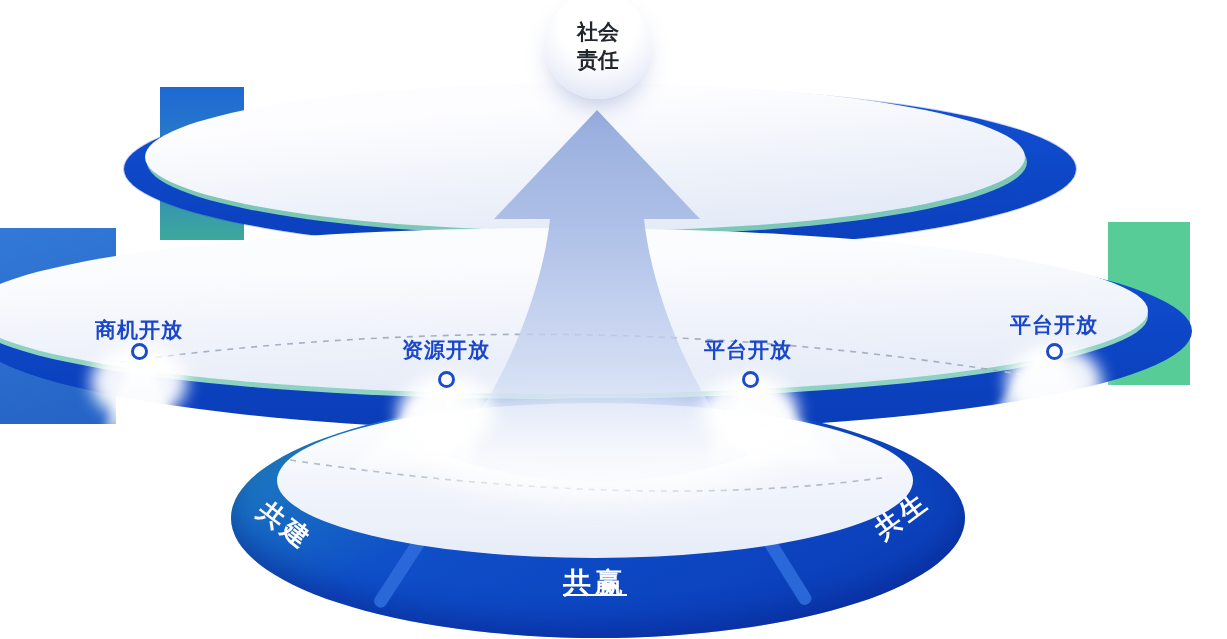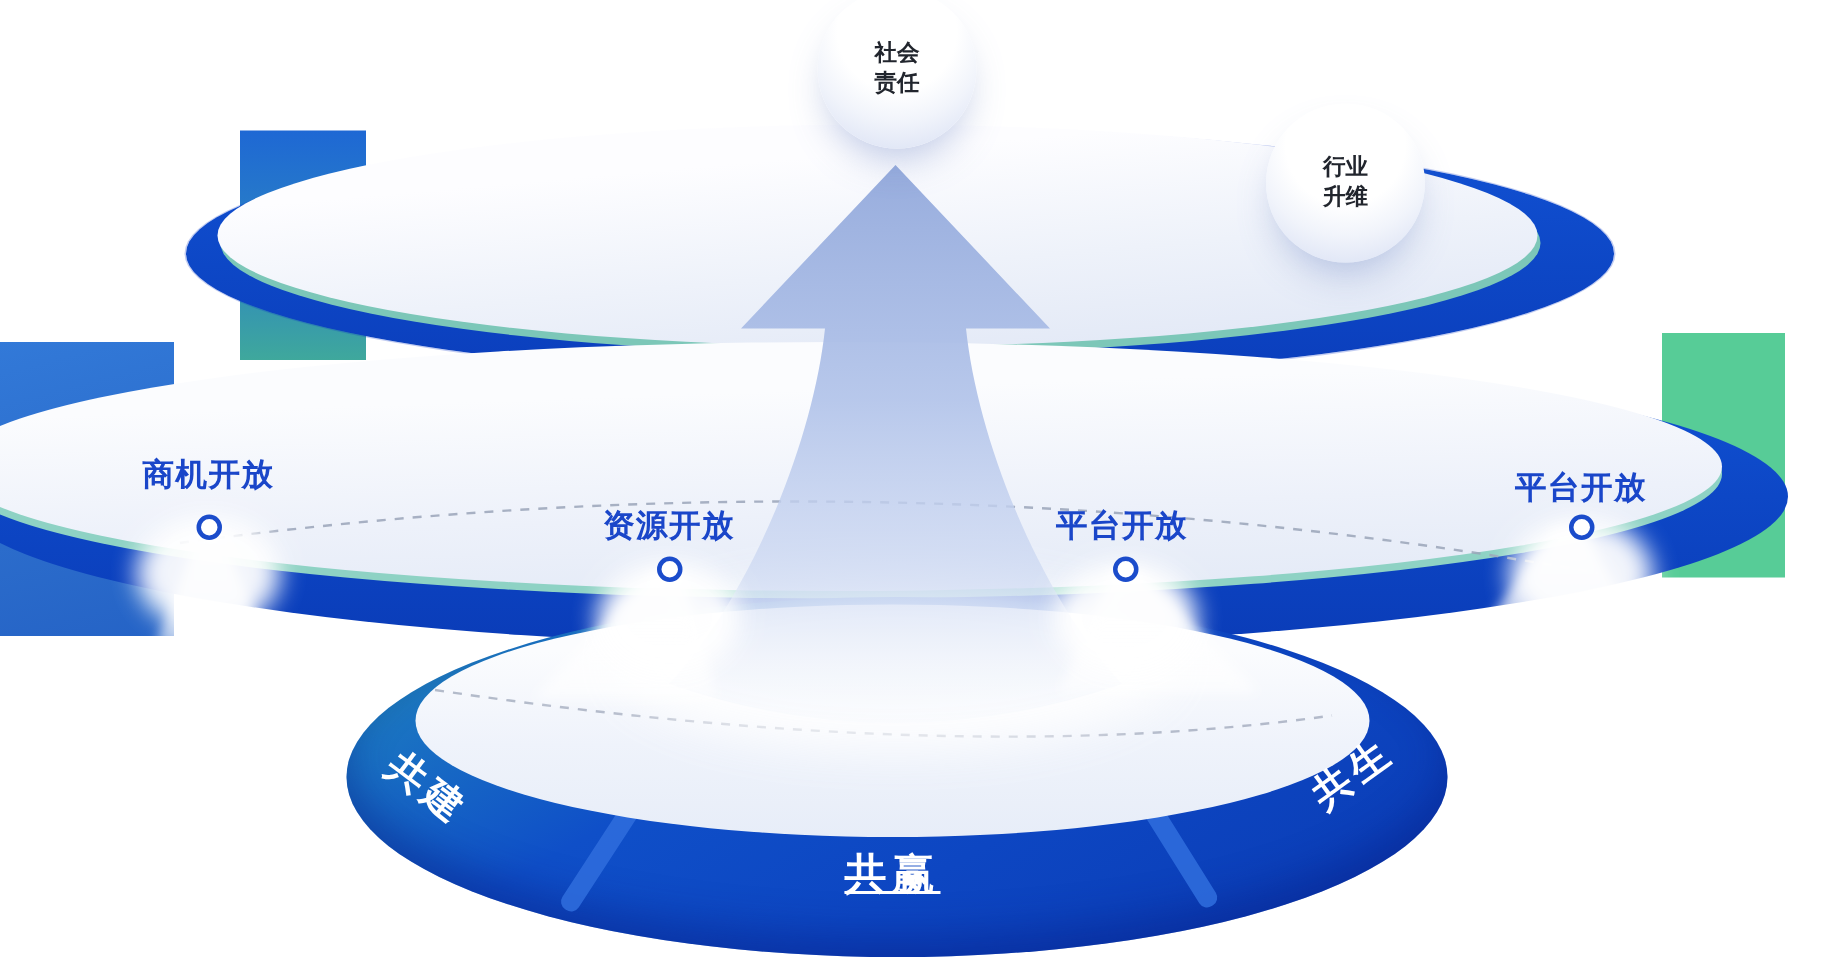--- a/index.html
+++ b/index.html
@@ -53,21 +53,21 @@
 
   
   .open-label{position:absolute;transform:translateX(-50%);z-index:15;
     color:#1A46C9;font-size:21px;font-weight:bold;white-space:nowrap;letter-spacing:1px;}
 
   
   .bubble{position:absolute;width:106px;height:106px;border-radius:50%;z-index:16;
     background:radial-gradient(circle at 50% 26%,#ffffff 42%,#f1f4fb 64%,#d4dcf2 100%);
     box-shadow:0 14px 26px -8px rgba(104,128,192,.45);
     display:flex;align-items:center;justify-content:center;text-align:center;}
-  .bubble span{color:#21252D;font-size:15px;font-weight:bold;line-height:1.35;white-space:pre-line;text-align:right;}
+  .bubble span{color:#21252D;font-size:21px;font-weight:bold;line-height:1.35;white-space:pre-line;text-align:right;}
   .bubble-social{left:545px;top:-7px;}
   .bubble-customer{left:243px;top:69px;}
   .bubble-industry{left:844px;top:69px;}
 
   
   .seg{position:absolute;color:#ffffff;font-weight:bold;z-index:12;white-space:nowrap;}
   .seg-build{left:255px;top:508px;font-size:26px;transform:rotate(37deg);letter-spacing:4px;}
   .seg-win{left:563px;top:564px;font-size:28px;letter-spacing:4px;text-decoration:underline;}
   .seg-symbiosis{left:872px;top:498px;font-size:26px;transform:rotate(-36deg);letter-spacing:4px;}
 </style>
@@ -135,31 +135,27 @@
     <ellipse cx="446" cy="412" rx="48" ry="38" fill="#ffffff" opacity="0.95" filter="url(#soft8)"></ellipse>
     <ellipse cx="750" cy="412" rx="48" ry="38" fill="#ffffff" opacity="0.95" filter="url(#soft8)"></ellipse>
     <ellipse cx="1054" cy="383" rx="48" ry="38" fill="#ffffff" opacity="0.95" filter="url(#soft8)"></ellipse>
   </svg>
 
   <div class="marker" style="left:131px;top:343px;"></div>
   <div class="marker" style="left:438px;top:371px;"></div>
   <div class="marker" style="left:742px;top:371px;"></div>
   <div class="marker" style="left:1046px;top:343px;"></div>
 
-  <div class="open-label" style="left:139px;top:302px;">商机开放</div>
+  <div class="open-label" style="left:139px;top:316px;">商机开放</div>
   <div class="open-label" style="left:446px;top:336px;">资源开放</div>
   <div class="open-label" style="left:748px;top:336px;">平台开放</div>
   <div class="open-label" style="left:1054px;top:311px;">平台开放</div>
 
   <div class="seg seg-build">共建</div>
   <div class="seg seg-win">共赢</div>
   <div class="seg seg-symbiosis">共生</div>
 
   <div class="bubble bubble-social">
     <span>社会
 责任</span>
   </div>
-  <div class="bubble bubble-industry">
-    <span>行业
-升维</span>
-  </div>
 
 </div>
 
 </body></html>

